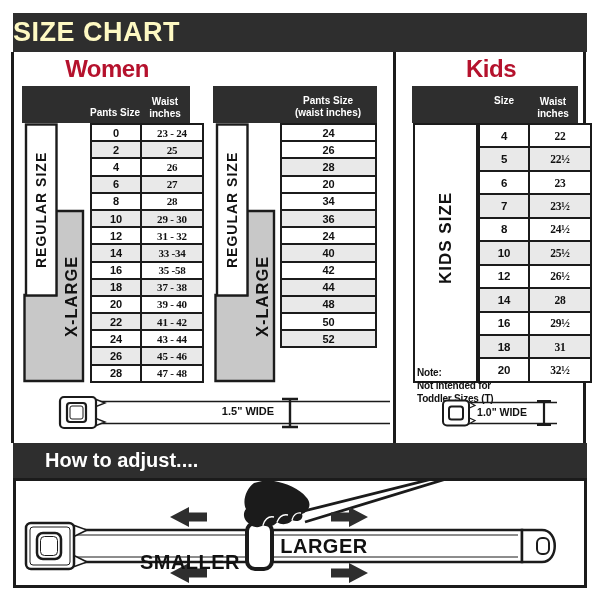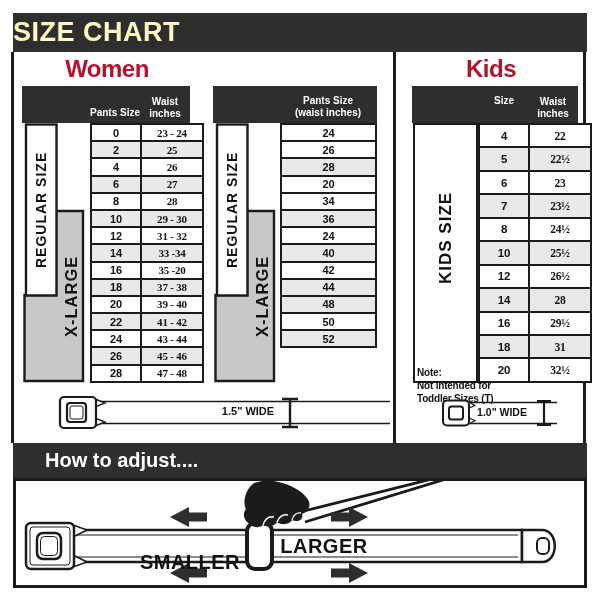--- a/index.html
+++ b/index.html
@@ -97,21 +97,21 @@
       <div class="trow">
         <span class="cell c0">12</span>
         <span class="cell c1">31 - 32</span>
       </div>
       <div class="trow alt">
         <span class="cell c0">14</span>
         <span class="cell c1">33 -34</span>
       </div>
       <div class="trow">
         <span class="cell c0">16</span>
-        <span class="cell c1">35 -20</span>
+        <span class="cell c1">35 -58</span>
       </div>
       <div class="trow alt">
         <span class="cell c0">18</span>
         <span class="cell c1">37 - 38</span>
       </div>
       <div class="trow">
         <span class="cell c0">20</span>
         <span class="cell c1">39 - 40</span>
       </div>
       <div class="trow alt">

